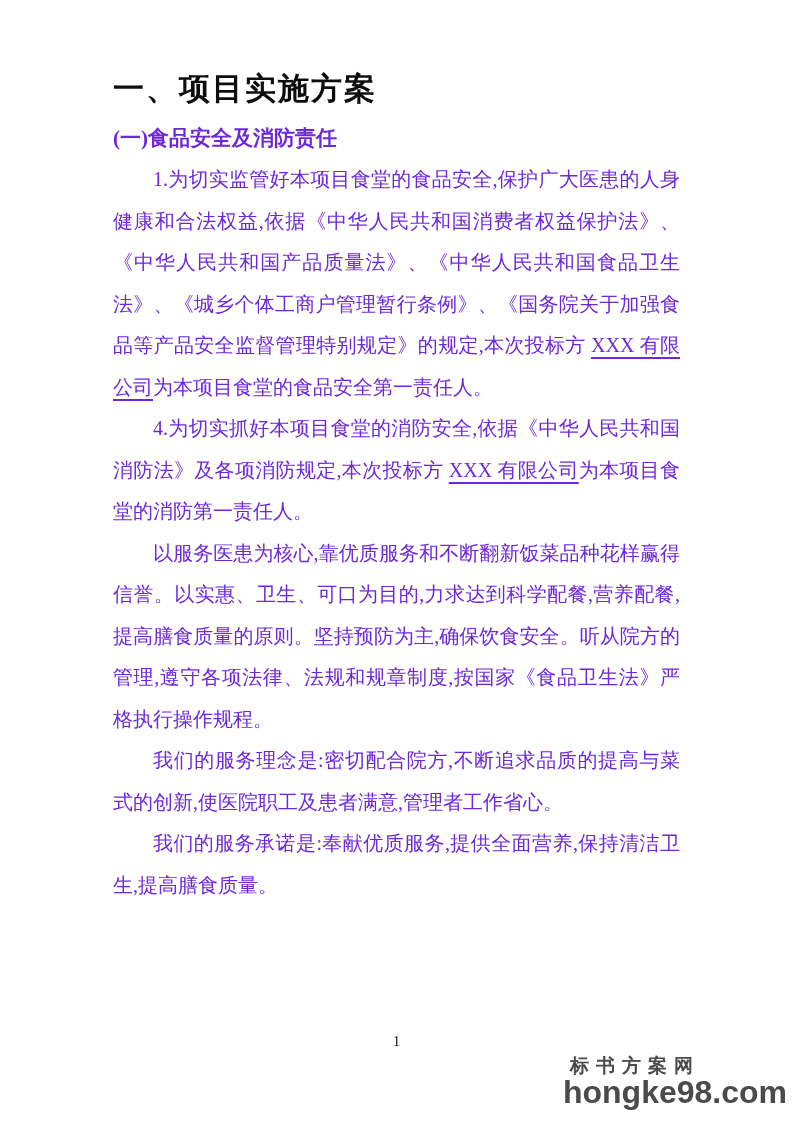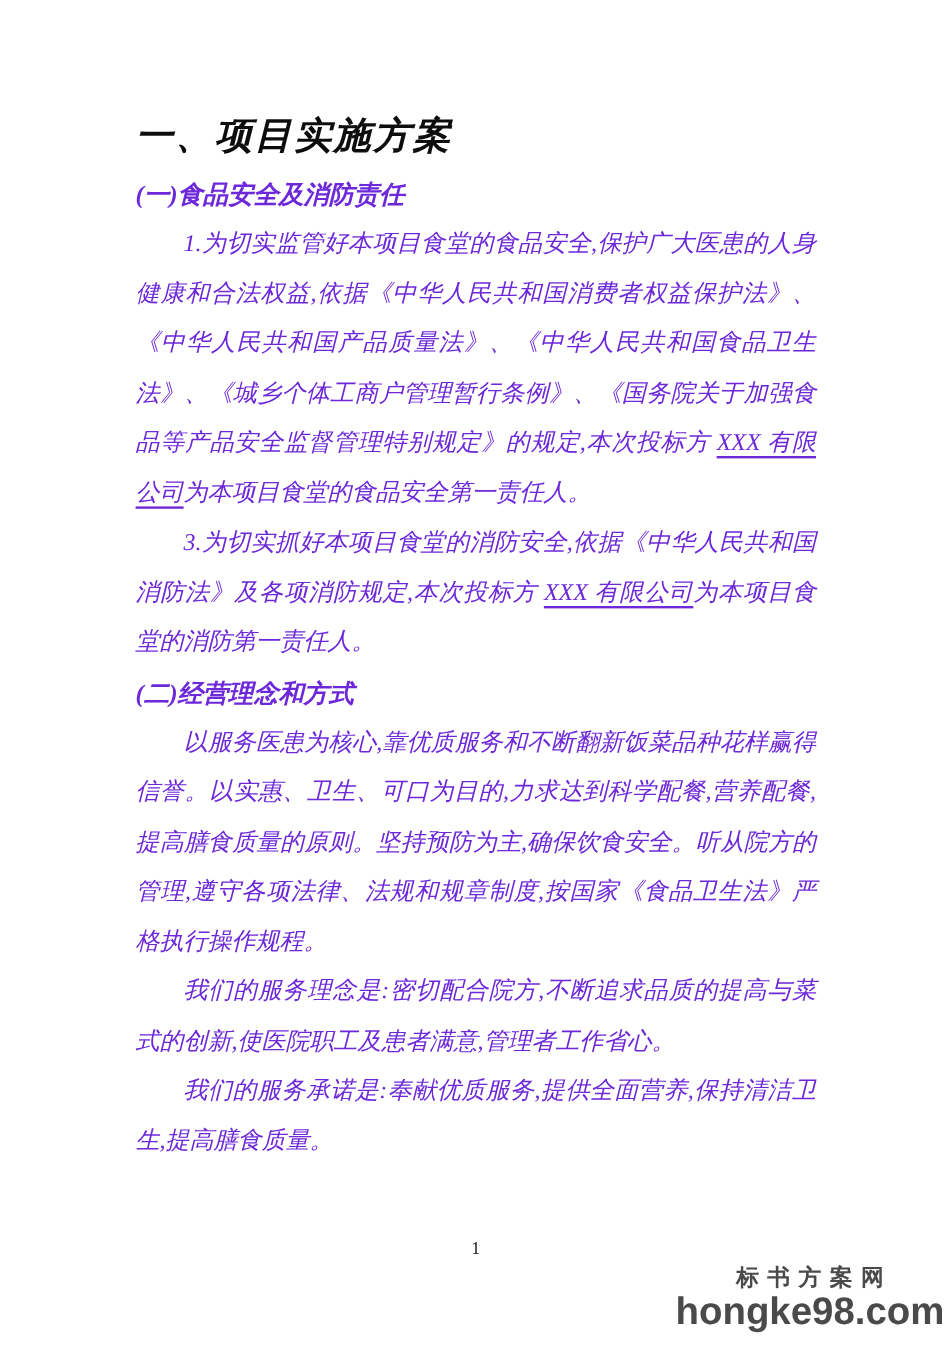--- a/index.html
+++ b/index.html
@@ -13,22 +13,21 @@
     overflow: hidden;
     font-family: "Liberation Serif", "DejaVu Serif", serif;
     color: #151515;
   }
   .page {
     position: absolute;
     inset: 0;
     background: #ffffff;
   }
   .content {
-    padding: 84px 113px 0 113px;
-    font-style: italic;
+    padding: 60px 113px 0 113px;
   }
   .doc-title {
     font-size: 31px;
     font-weight: bold;
     line-height: 57px;
     letter-spacing: 2px;
     color: #0d0d0d;
   }
   .section-heading {
     font-size: 21px;
@@ -60,21 +59,20 @@
     left: 0;
     right: 0;
     text-align: center;
     font-size: 15px;
     color: #222222;
   }
   .watermark {
     position: absolute;
     right: 6px;
     bottom: 12px;
-    text-align: center;
     color: #4a4a4a;
     font-family: "Liberation Sans", "DejaVu Sans", sans-serif;
     line-height: 1.05;
   }
   .watermark .site-name {
     font-size: 19px;
     font-weight: bold;
     letter-spacing: 7px;
     padding-left: 7px; 
   }
@@ -89,23 +87,22 @@
 
 <div class="page">
   <div class="content">
 
     <h1 class="doc-title">一、项目实施方案</h1>
 
     <h2 class="section-heading">(一)食品安全及消防责任</h2>
 
     <p class="body-para"><span>1.为切实监管好本项目食堂的食品安全,保护广大医患的人身健康和合法权益,依据《中华人民共和国消费者权益保护法》、《中华人民共和国产品质量法》、《中华人民共和国食品卫生法》、《城乡个体工商户管理暂行条例》、《国务院关于加强食品等产品安全监督管理特别规定》的规定,本次投标方 </span><span class="underlined-blank">XXX 有限公司</span><span>为本项目食堂的食品安全第一责任人。</span></p>
 
-    <p class="body-para"><span>3.为切实抓好本项目食堂的消防安全,依据《中华人民共和国消防法》及各项消防规定,本次投标方 </span><span class="underlined-blank">XXX 有限公司</span><span>为本项目食堂的消防第一责任人。</span></p>
+    <p class="body-para"><span>4.为切实抓好本项目食堂的消防安全,依据《中华人民共和国消防法》及各项消防规定,本次投标方 </span><span class="underlined-blank">XXX 有限公司</span><span>为本项目食堂的消防第一责任人。</span></p>
 
-    <h2 class="section-heading">(二)经营理念和方式</h2>
 
     <p class="body-para">以服务医患为核心,靠优质服务和不断翻新饭菜品种花样赢得信誉。以实惠、卫生、可口为目的,力求达到科学配餐,营养配餐,提高膳食质量的原则。坚持预防为主,确保饮食安全。听从院方的管理,遵守各项法律、法规和规章制度,按国家《食品卫生法》严格执行操作规程。</p>
 
 
     <p class="body-para">我们的服务理念是:密切配合院方,不断追求品质的提高与菜式的创新,使医院职工及患者满意,管理者工作省心。</p>
 
     <p class="body-para">我们的服务承诺是:奉献优质服务,提供全面营养,保持清洁卫生,提高膳食质量。</p>
 
   </div>
 

